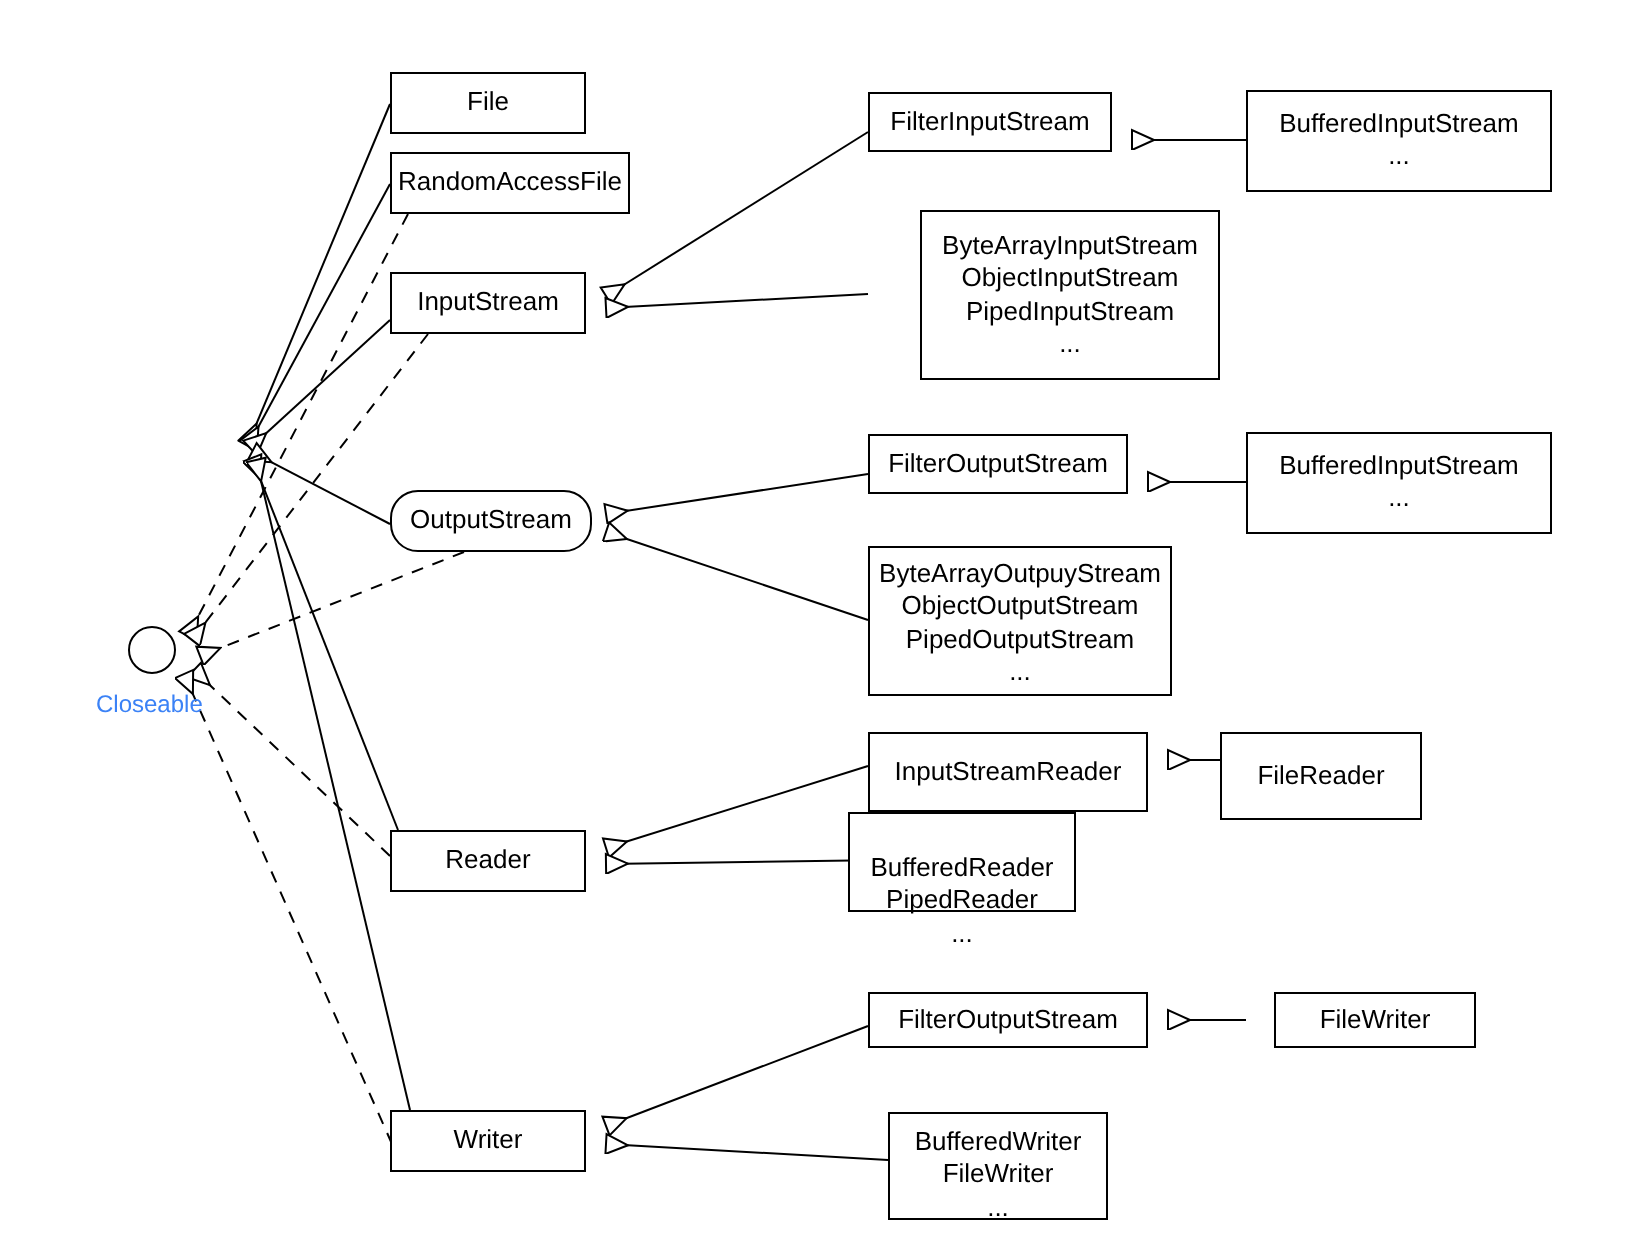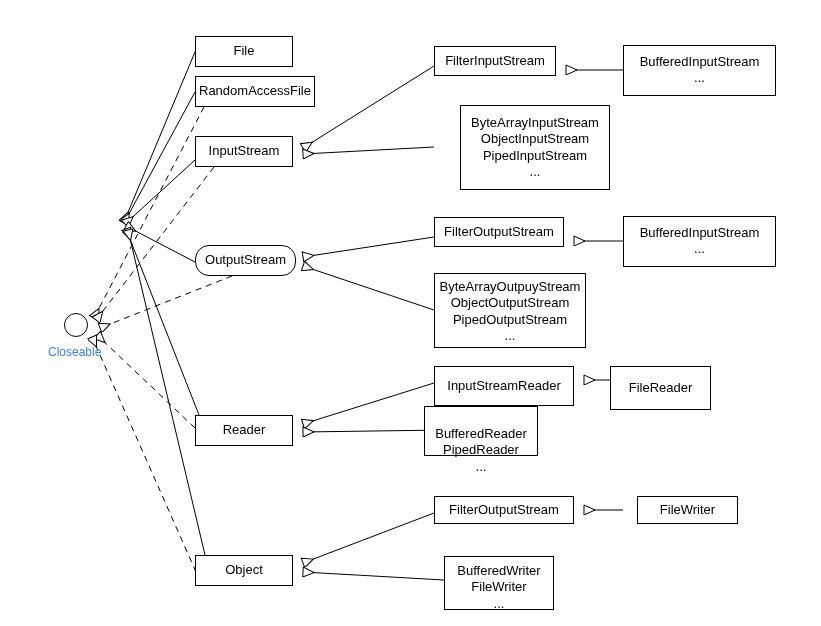--- a/index.html
+++ b/index.html
@@ -151,21 +151,21 @@
   <div class="node" style="left:195px; top:36px; width:98px; height:31px;">File</div>
 
   <div class="node" style="left:195px; top:76px; width:120px; height:31px;">RandomAccessFile</div>
 
   <div class="node abstract" style="left:195px; top:136px; width:98px; height:31px;">InputStream</div>
 
   <div class="node abstract" style="left:195px; top:245px; width:101px; height:31px;border-radius:14px;">OutputStream</div>
 
   <div class="node abstract" style="left:195px; top:415px; width:98px; height:31px;">Reader</div>
 
-  <div class="node abstract" style="left:195px; top:555px; width:98px; height:31px;">Object</div>
+  <div class="node abstract" style="left:195px; top:555px; width:98px; height:31px;">Writer</div>
 
   <div class="node" style="left:434px; top:46px; width:122px; height:30px;text-align:right;">FilterInputStream</div>
 
   <div class="node multi" style="left:623px; top:45px; width:153px; height:51px; padding-top:8px; justify-content:center;">BufferedInputStream
 ...</div>
 
   <div class="node multi" style="left:460px; top:105px; width:150px; height:85px; padding-top:9px; justify-content:center;">ByteArrayInputStream
 ObjectInputStream
 PipedInputStream
 ...</div>

